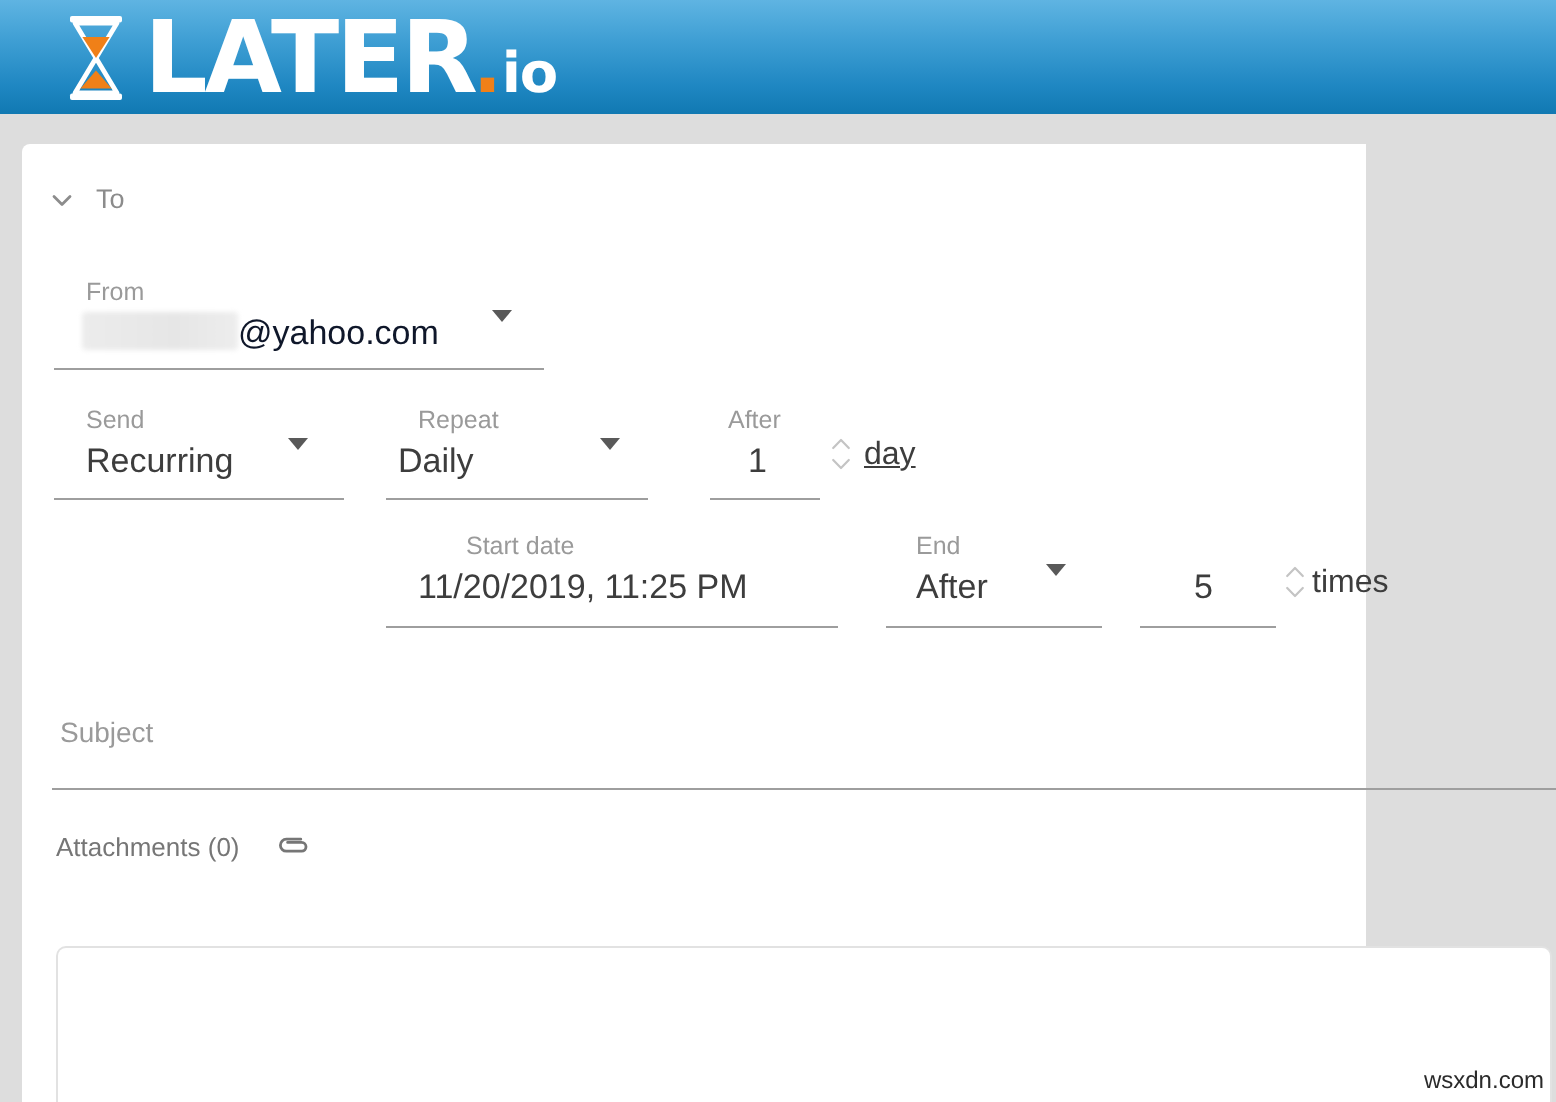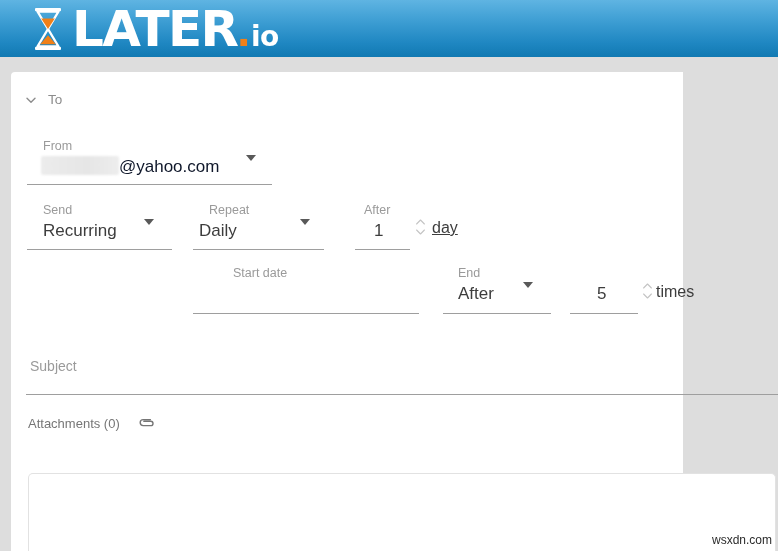--- a/index.html
+++ b/index.html
@@ -321,20 +321,21 @@
   <div class="underline every-underline"></div>
   <div class="spinner every-spinner">
     <svg viewBox="0 0 11 22" width="11" height="22" aria-hidden="true">
       <path d="M1.6 8 L5.5 4 L9.4 8" fill="none" stroke="#c4c4c4" stroke-width="1.1" stroke-linecap="round" stroke-linejoin="round"></path>
       <path d="M1.6 14 L5.5 18 L9.4 14" fill="none" stroke="#c4c4c4" stroke-width="1.1" stroke-linecap="round" stroke-linejoin="round"></path>
     </svg>
   </div>
   <div class="side-label day-label">day</div>
 
   <div class="field-label start-label">Start date</div>
+  <div class="field-value start-value">11/20/2019, 11:25 PM</div>
   <div class="underline start-underline"></div>
 
   <div class="field-label end-label">End</div>
   <div class="field-value end-value">After</div>
   <div class="underline end-underline"></div>
   <div class="caret end-caret"></div>
 
   <div class="field-value count-value">5</div>
   <div class="underline count-underline"></div>
   <div class="spinner count-spinner">

